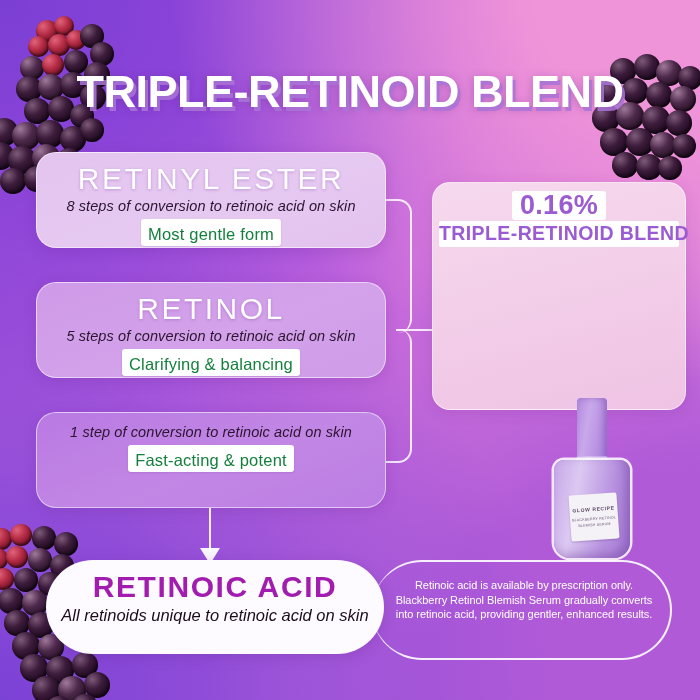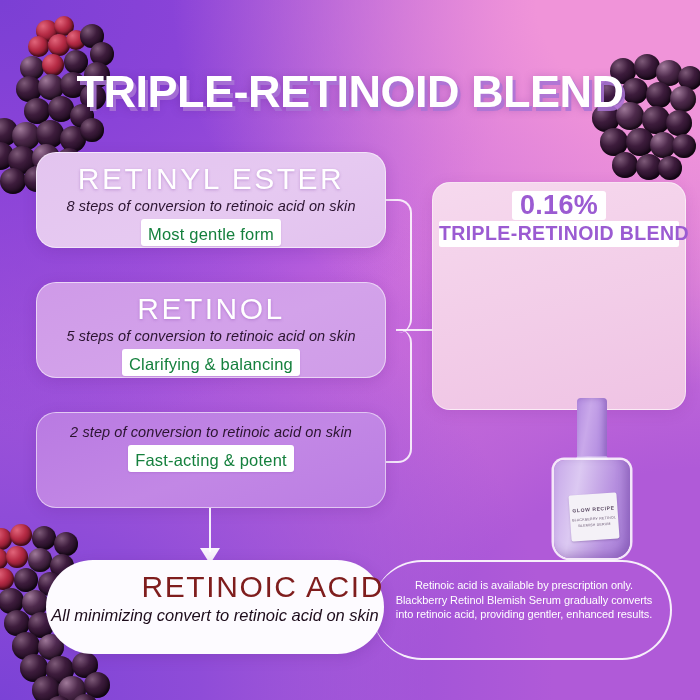--- a/index.html
+++ b/index.html
@@ -106,21 +106,21 @@
     font-size:18px;line-height:1.21;color:#23101f;padding:0 6px;letter-spacing:-.1px;
   }
 
   
   .pill{
     position:absolute;left:46px;top:560px;width:338px;height:94px;border-radius:47px;
     background:#fdfbff;box-shadow:0 3px 14px rgba(90,30,130,.22);
     text-align:center;box-sizing:border-box;padding-top:10px;
   }
   .pill .ptitle{
-    font-size:30px;color:#7f1d1d;letter-spacing:1.6px;line-height:1.1;font-weight:400;text-align:right;
+    font-size:30px;color:#a21caf;letter-spacing:1.6px;line-height:1.1;font-weight:700;
   }
   .pill .psub{
     margin-top:3px;font-size:16.5px;font-style:italic;color:#1d0c1b;line-height:1.16;
   }
   .bottomnote{
     position:absolute;left:388px;top:578px;width:272px;
     font-size:11px;line-height:1.33;color:#ffffff;text-align:center;letter-spacing:-.05px;
   }
   .noteframe{
     position:absolute;left:372px;top:560px;width:300px;height:100px;
@@ -256,21 +256,21 @@
     <div class="chl">Most gentle form</div>
   </div>
 
   <div class="card c2">
     <div class="ctitle">RETINOL</div>
     <div class="csub">5 steps of conversion to retinoic acid on skin</div>
     <div class="chl">Clarifying &amp; balancing</div>
   </div>
 
   <div class="card c3">
-    <div class="csub">2 step of conversion to retinoic acid on skin</div>
+    <div class="csub">1 step of conversion to retinoic acid on skin</div>
     <div class="chl">Fast-acting &amp; potent</div>
   </div>
 
   <div class="arrow-line"></div>
   <div class="arrow-head"></div>
 
   <div class="panel">
     <div class="pct">0.16%</div>
     <div class="blendband">TRIPLE-RETINOID BLEND</div>
   </div>
@@ -281,17 +281,17 @@
     <div class="bbody"></div>
     <div class="blabel">
       <div class="brand">GLOW RECIPE</div>
       <div class="prod">BLACKBERRY RETINOL BLEMISH SERUM</div>
     </div>
   </div>
 
   <div class="noteframe"></div>
   <div class="pill">
     <div class="ptitle">RETINOIC ACID</div>
-    <div class="psub">All minimizing convert to retinoic acid on skin</div>
+    <div class="psub">All retinoids unique to retinoic acid on skin</div>
   </div>
   <div class="bottomnote">Retinoic acid is available by prescription only. Blackberry Retinol Blemish Serum gradually converts into retinoic acid, providing gentler, enhanced results.</div>
 
 </div>
 
 </body></html>

